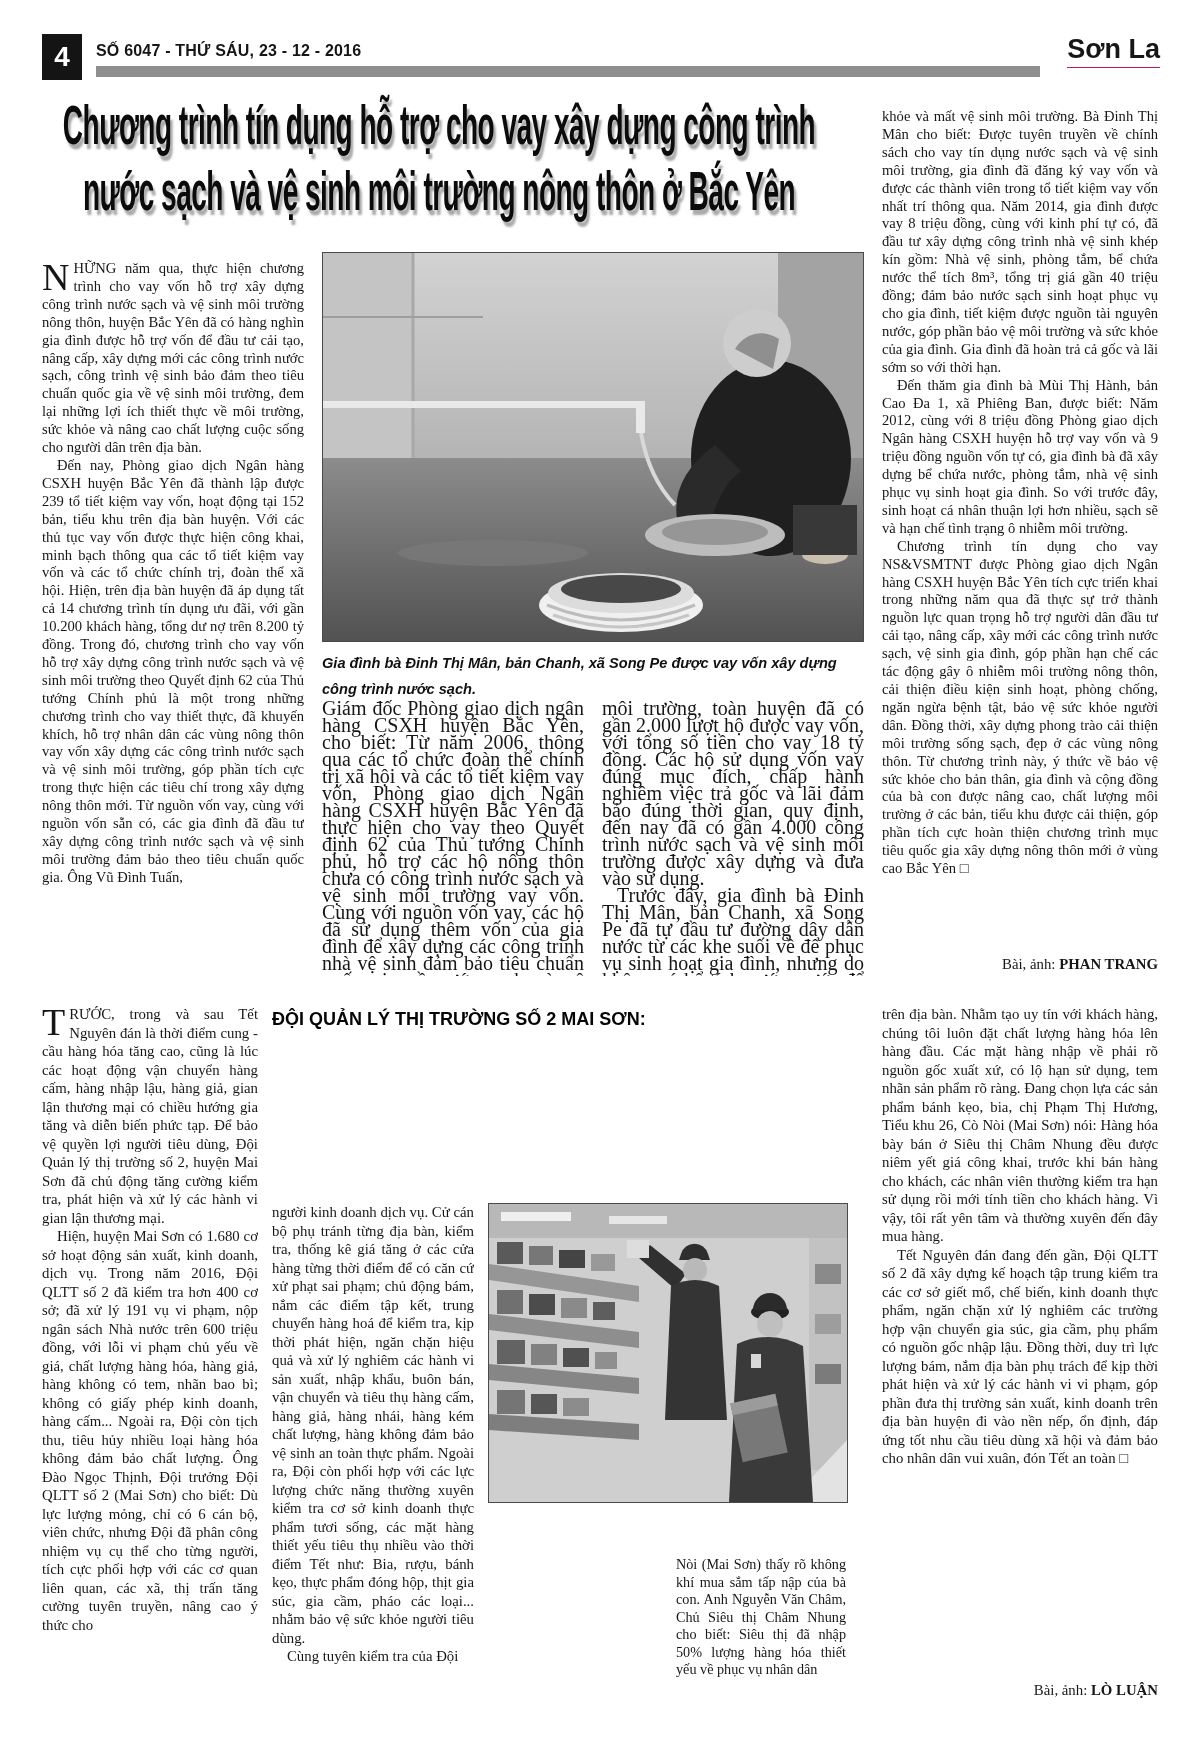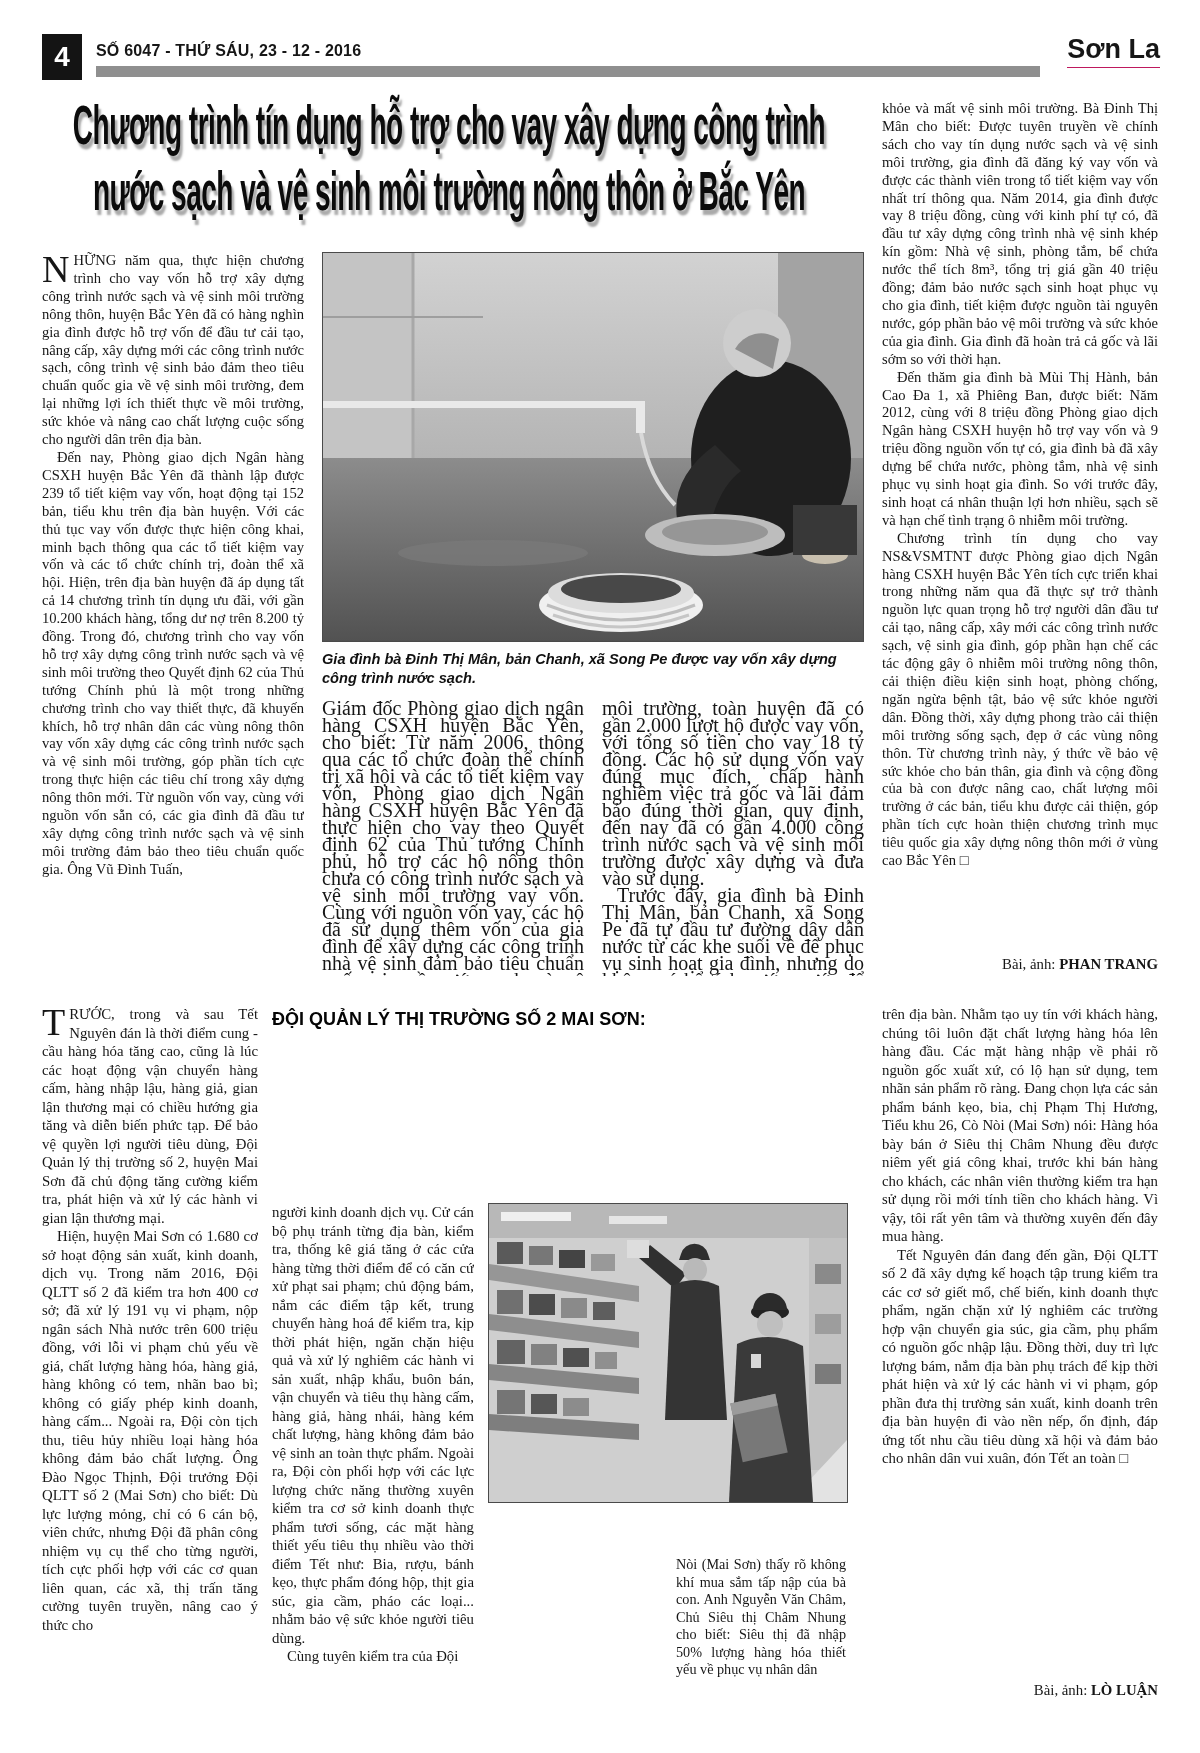--- a/index.html
+++ b/index.html
@@ -10,48 +10,48 @@
   .pagenum-box{position:absolute;left:42px;top:34px;width:40px;height:46px;background:#141414;
       color:#fff;font-family:"Liberation Sans",sans-serif;font-weight:bold;font-size:28px;
       display:flex;align-items:center;justify-content:center;}
   .issue{position:absolute;left:96px;top:42px;font-family:"Liberation Sans",sans-serif;
       font-weight:bold;font-size:16px;letter-spacing:.2px;}
   .hbar{position:absolute;left:96px;top:66px;width:944px;height:11px;background:#8f8f8f;}
   .region{position:absolute;right:40px;top:34px;font-family:"Liberation Sans",sans-serif;
       font-weight:bold;font-size:27px;border-bottom:1px solid #be185d;padding-bottom:2px;}
 
   
-  .hl1{position:absolute;left:44px;top:92px;width:810px;margin:0;}
+  .hl1{position:absolute;left:34px;top:92px;width:810px;margin:0;}
   .hl1-line{display:block;width:200%;transform:scaleX(.5);transform-origin:left top;
       text-align:center;font-family:"Liberation Sans","DejaVu Sans",sans-serif;font-weight:700;
       font-size:56px;line-height:66px;letter-spacing:-1px;color:#0b0b0b;
       text-shadow:5px 5px 3px #a9a9a9;white-space:nowrap;}
 
   
   .col{position:absolute;overflow:hidden;text-align:justify;}
   .col p{margin:0;text-indent:15px;}
   .col p.first{text-indent:0;}
-  .a1body{font-size:14.6px;line-height:17.9px;}
+  .a1body{font-size:14.6px;line-height:17.9px;margin-top:8px;}
   .a1small{font-size:20px;line-height:17px;}
   .a2body{font-size:14.8px;line-height:18.5px;}
   .a2small{font-size:14.2px;line-height:17.5px;}
   .dropcap{float:left;font-size:38px;line-height:30px;padding:2px 4px 0 0;font-weight:400;}
 
   .a1col1{left:42px;top:252px;width:262px;height:722px;}
   .a1col2{left:322px;top:700px;width:262px;height:276px;}
   .a1col3{left:602px;top:700px;width:262px;height:276px;}
   .a1col4{left:882px;top:100px;width:276px;height:854px;}
 
   
   .photo{position:absolute;border:1px solid #4a4a4a;background:#bbb;}
   .photo svg{display:block;width:100%;height:100%;}
   .a1photo{left:322px;top:252px;width:540px;height:388px;}
   .a2photo{left:488px;top:1203px;width:358px;height:298px;}
   .caption{position:absolute;font-family:"Liberation Sans",sans-serif;font-weight:bold;
-      font-style:italic;font-size:14.6px;line-height:19px;color:#111;text-align:left;}
+      font-style:italic;font-size:14.6px;line-height:26px;color:#111;text-align:left;}
   .a1caption{left:322px;top:650px;width:540px;}
   .a2caption{left:488px;top:1508px;width:358px;}
 
   
   .byline{position:absolute;text-align:right;font-size:14.8px;}
   .byname{font-weight:bold;margin-top:24px;}
   .a1byline{left:882px;top:956px;width:276px;}
   .a2byline{left:882px;top:1682px;width:276px;}
 
   

